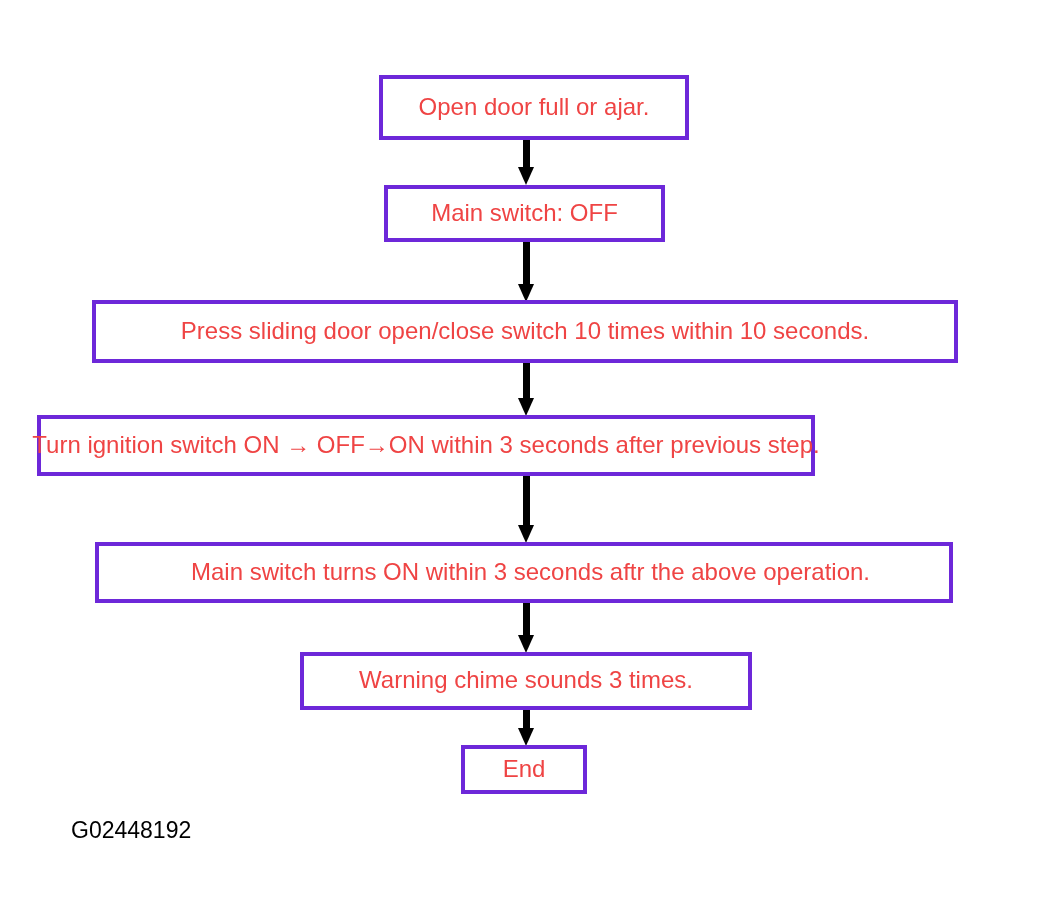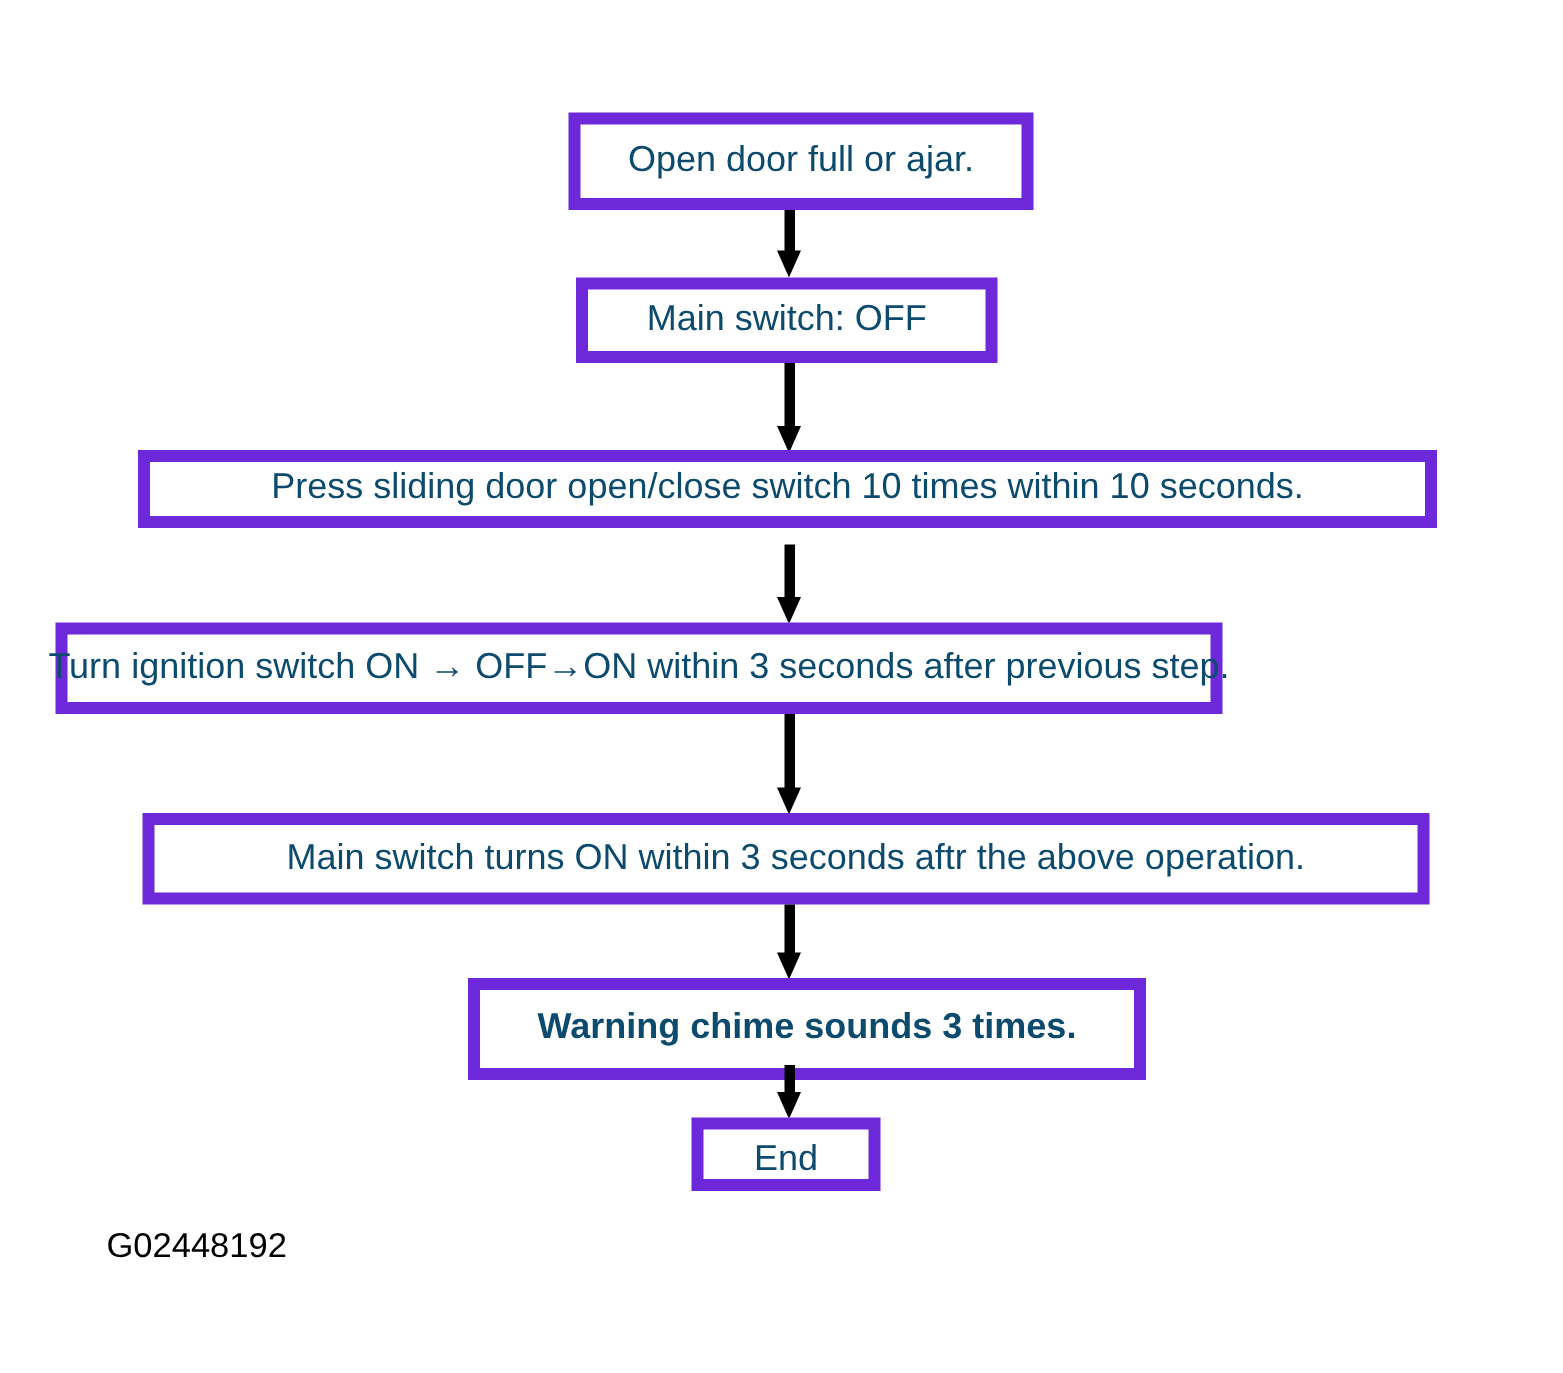--- a/index.html
+++ b/index.html
@@ -14,26 +14,26 @@
   #canvas {
     position: relative;
     width: 1042px;
     height: 915px;
     background: #ffffff;
     overflow: hidden;
   }
   .node {
     position: absolute;
     box-sizing: border-box;
-    border: 8px solid #6d28d9;
+    border: 4px solid #6d28d9;
     background: #ffffff;
     display: flex;
     align-items: center;
     justify-content: center;
-    color: #0c4a6e;
+    color: #ef4444;
     font-size: 24px;
     line-height: 1;
     white-space: nowrap;
     letter-spacing: 0px;
   }
   .node .label {
     display: block;
     padding: 0 6px;
     transform: translateY(-1px);
   }
@@ -81,21 +81,21 @@
 
   <div class="node" style="left:384px; top:185px; width:281px; height:57px;">
     <span class="label">Main switch: OFF</span>
   </div>
 
   <div class="conn" style="left:523px; top:242px; width:7px; height:60px;">
     <div class="shaft" style="height:43px;"></div>
     <div class="head" style="top:42px;"></div>
   </div>
 
-  <div class="node" style="left:92px; top:300px; width:866px; height:52px;text-align:right;">
+  <div class="node" style="left:92px; top:300px; width:866px; height:63px;text-align:right;">
     <span class="label">Press sliding door open/close switch 10 times within 10 seconds.</span>
   </div>
 
   <div class="conn" style="left:523px; top:363px; width:7px; height:53px;">
     <div class="shaft" style="height:36px;"></div>
     <div class="head" style="top:35px;"></div>
   </div>
 
   <div class="node" style="left:37px; top:415px; width:778px; height:61px;">
     <span class="label">Turn ignition switch ON → OFF→ON within 3 seconds after previous step.</span>
@@ -108,28 +108,28 @@
 
   <div class="node" style="left:95px; top:542px; width:858px; height:61px;padding-left:13px;">
     <span class="label">Main switch turns ON within 3 seconds aftr the above operation.</span>
   </div>
 
   <div class="conn" style="left:523px; top:603px; width:7px; height:50px;">
     <div class="shaft" style="height:33px;"></div>
     <div class="head" style="top:32px;"></div>
   </div>
 
-  <div class="node" style="left:312px; top:652px; width:452px; height:68px;font-weight:bold;">
+  <div class="node" style="left:300px; top:652px; width:452px; height:58px;">
     <span class="label">Warning chime sounds 3 times.</span>
   </div>
 
   <div class="conn" style="left:523px; top:710px; width:7px; height:36px;">
     <div class="shaft" style="height:19px;"></div>
     <div class="head" style="top:18px;"></div>
   </div>
 
-  <div class="node" style="left:461px; top:745px; width:126px; height:49px;align-items:flex-end;">
+  <div class="node" style="left:461px; top:745px; width:126px; height:49px;">
     <span class="label">End</span>
   </div>
 
   <div id="caption" style="left:37px; top:819px;margin-left:34px;">G02448192</div>
 
 </div>
 
 </body></html>

